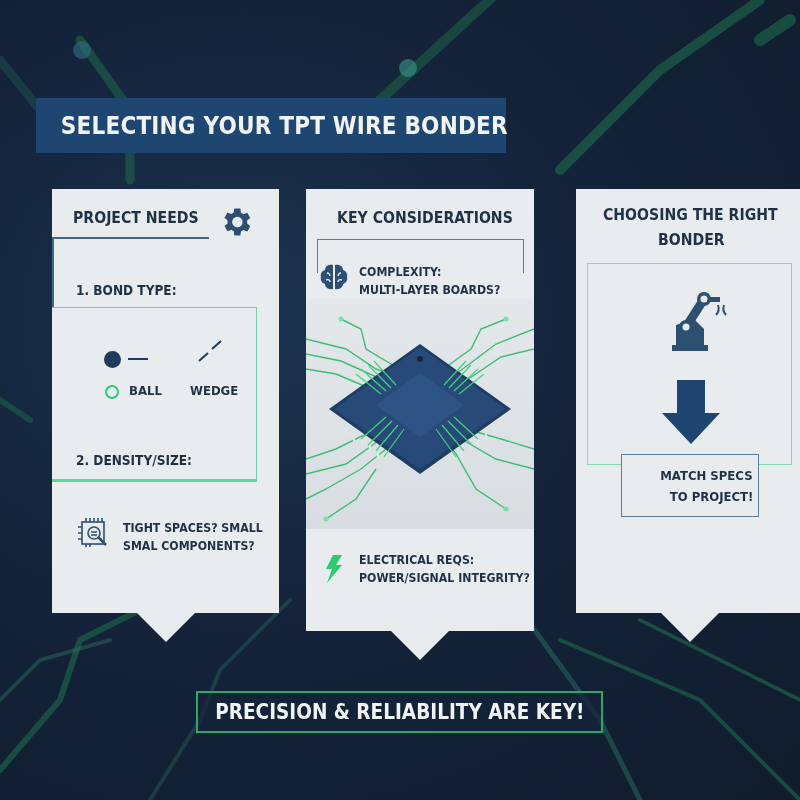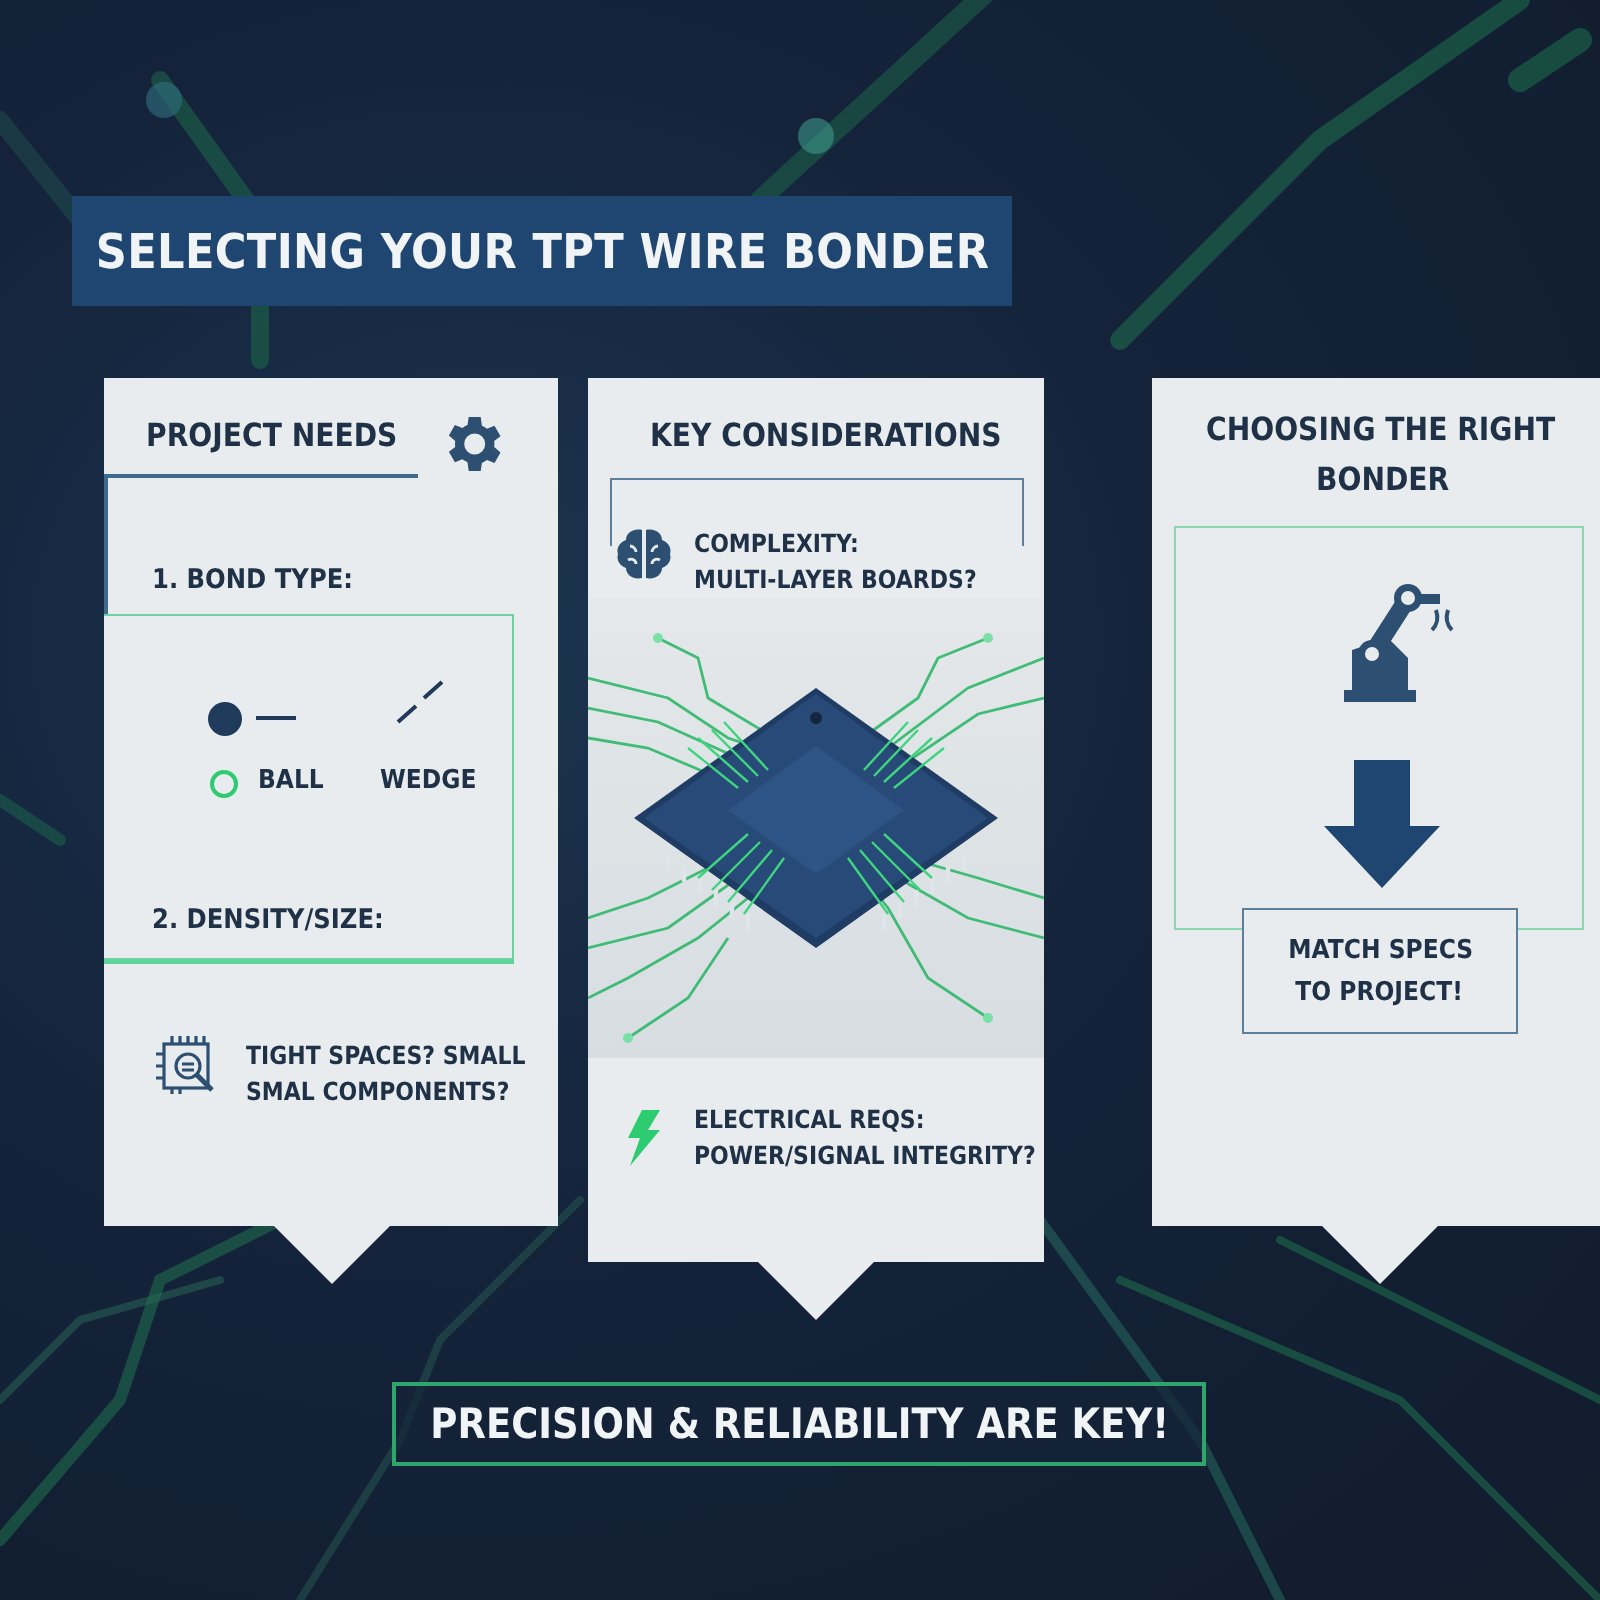--- a/index.html
+++ b/index.html
@@ -6,36 +6,36 @@
   html, body { width: 800px; height: 800px; overflow: hidden; }
   body {
     position: relative;
     font-family: "DejaVu Sans", sans-serif;
     background: radial-gradient(ellipse at 30% 40%, #1c3450 0%, #14233a 45%, #111c2c 100%);
     color: #1f3147;
   }
   .bg-trace { position: absolute; inset: 0; pointer-events: none; }
   .title-banner {
     position: absolute; left: 36px; top: 98px; width: 470px; height: 55px;
-    background: #1f4670; display: flex; align-items: center; justify-content: center;
+    background: #1f4670; display: flex; align-items: center; justify-content: flex-start;
   }
   .title-banner span {
     color: #f1f4f7; font-size: 24px; font-weight: bold; letter-spacing: 0.2px;
     font-family: "DejaVu Sans", sans-serif; transform: scaleX(0.9); white-space: nowrap;
   }
   .panel {
     position: absolute; background: #e9ecee; margin-left: 16px;
   }
   .panel::after {
     content: ""; position: absolute; bottom: -29px; left: 50%; margin-left: -29px;
     border-left: 29px solid transparent; border-right: 29px solid transparent;
     border-top: 29px solid #e9ecee;
   }
   .p1 { left: 36px; top: 189px; width: 227px; height: 424px; }
-  .p2 { left: 278px; top: 189px; width: 228px; height: 442px; }
+  .p2 { left: 290px; top: 189px; width: 228px; height: 442px; }
   .p3 { left: 560px; top: 189px; width: 228px; height: 424px; }
   .p1::after { left: 114px; margin-left: -29px; }
   .ptitle {
     position: absolute; font-size: 16px; font-weight: bold; color: #1f3147;
     transform-origin: left center; white-space: nowrap;
   }
   .txt { position: absolute; font-size: 13.5px; font-weight: bold; color: #1f3147; white-space: nowrap; transform-origin: left top; }
   .small { font-size: 12.5px; font-weight: bold; line-height: 18px; }
   .line-blue { position: absolute; background: #3f6a8c; }
   .line-green { position: absolute; background: #5fd49a; }
@@ -46,21 +46,21 @@
     border: 2px solid #2fa56c; background: rgba(20,35,55,0.7);
     display: flex; align-items: center; justify-content: center;
   }
   .footer-box span {
     color: #f1f4f7; font-size: 21px; font-weight: bold; transform: scaleX(0.88); white-space: nowrap;
   }
   .chip-area { position: absolute; left: 0; top: 110px; width: 228px; height: 230px; }
   .match-box {
     position: absolute; left: 45px; top: 265px; width: 138px; height: 63px;
     background: #e9ecee; border: 1px solid #5c7f9c;
-    display: flex; flex-direction: column; align-items: center; justify-content: center;
+    display: flex; flex-direction: column; align-items: flex-end; justify-content: center;
   }
   .match-box span { font-size: 13px; font-weight: bold; color: #1f3147; line-height: 21px; transform: scaleX(0.9); }
 </style>
 </head>
 <body>
 
 <svg class="bg-trace" width="800" height="800" viewBox="0 0 800 800">
   <g fill="none" stroke-linecap="round">
     <path d="M80 40 L130 110 L130 180" stroke="#1e6a48" stroke-width="9" opacity="0.55"></path>
     <path d="M0 60 L40 110" stroke="#1f4f50" stroke-width="9" opacity="0.5"></path>

